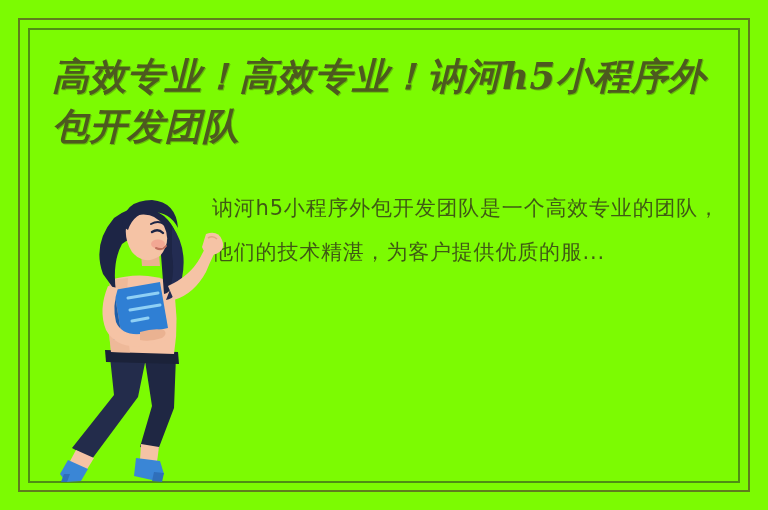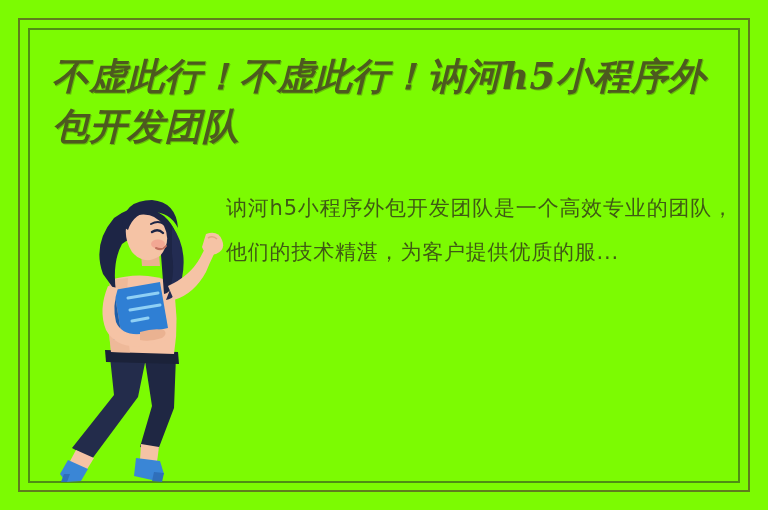--- a/index.html
+++ b/index.html
@@ -56,21 +56,21 @@
     font-style: italic;
     line-height: 1.34;
     letter-spacing: 0.5px;
     text-shadow: 1px 1px 0 rgba(60,70,20,0.35);
     white-space: pre-wrap;
   }
 
   
   .body-copy {
     position: absolute;
-    left: 226px;
+    left: 212px;
     top: 186px;
     width: 510px;
     color: #3f5a14;
     font-family: "DejaVu Sans", "Liberation Sans", sans-serif;
     font-size: 21px;
     line-height: 44px;
     letter-spacing: 0.8px;
     white-space: pre-wrap;
   }
 
@@ -85,21 +85,21 @@
   .illustration svg { display: block; width: 100%; height: 100%; }
 </style>
 </head>
 <body>
 
 <div id="card">
 
   <div class="frame-outer"></div>
   <div class="frame-inner"></div>
 
-  <div class="title">不虚此行！不虚此行！讷河h5小程序外包开发团队</div>
+  <div class="title">高效专业！高效专业！讷河h5小程序外包开发团队</div>
 
   <div class="body-copy">讷河h5小程序外包开发团队是一个高效专业的团队，他们的技术精湛，为客户提供优质的服...</div>
 
   <div class="illustration">
     <svg viewBox="0 0 190 300" xmlns="http://www.w3.org/2000/svg">
 
       <path d="M62 175 L98 176 L90 215 L44 277 L24 266 L66 213 Z" fill="#232c4b"></path>
 
       <path d="M28 268 L46 276 L38 289 L21 281 Z" fill="#f5c3a5"></path>
 

